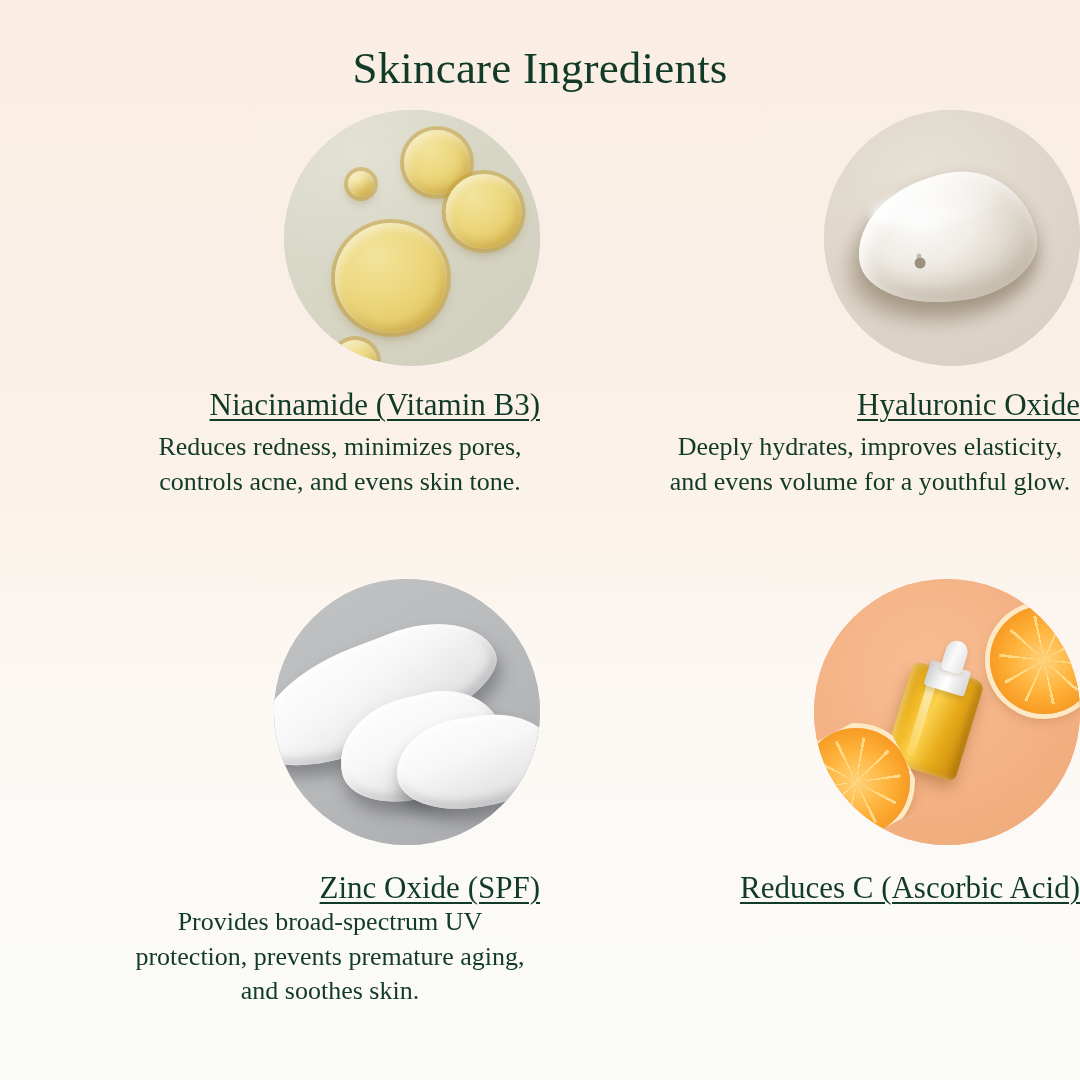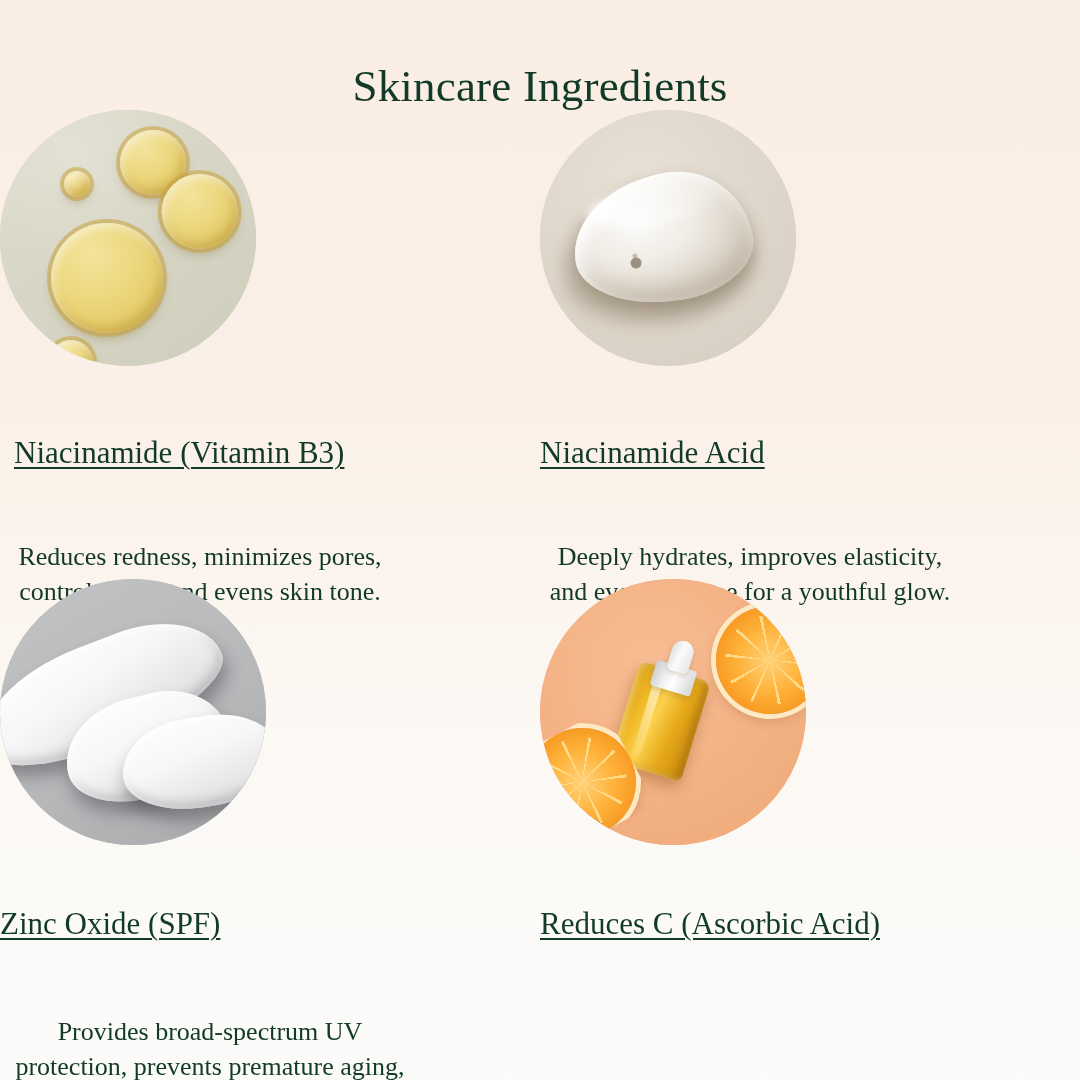--- a/index.html
+++ b/index.html
@@ -24,42 +24,41 @@
     position:relative;
   }
 
   
   .page-title {
     text-align:center;
     font-size:45px;
     font-weight:400;
     letter-spacing:0.2px;
     color:#123a28;
-    padding-top:64px;
+    padding-top:46px;
     line-height:1;
   }
 
   
   .grid {
     position:absolute;
     top:108px;
     left:0;
     width:1080px;
     height:972px;
     display:grid;
     grid-template-columns:540px 540px;
     grid-template-rows:486px 486px;
   }
 
   .card {
     position:relative;
     display:flex;
     flex-direction:column;
-    align-items:flex-start;
-    gap:48px;
+    align-items:flex-end;
   }
 
   
   .photo-wrap {
     position:relative;
     width:256px;
     height:256px;
     margin-top:2px;
     flex:none;
   }
@@ -276,31 +275,31 @@
     font-size:31px;
     font-weight:400;
     line-height:1.1;
     color:#123a28;
     text-decoration:underline;
     text-underline-offset:4px;
     text-decoration-thickness:2px;
     white-space:nowrap;
     margin-top:22px;
   }
-  .card.row2 .heading { margin-top:14px; }
+  .card.row2 .heading { margin-top:26px; }
 
   .desc {
     font-size:26px;
     line-height:1.33;
     text-align:center;
     color:#123a28;
-    margin-top:22px;
+    margin-top:8px;
     max-width:420px;
   }
-  .card.row2 .desc { margin-top:26px; }
+  .card.row2 .desc { margin-top:0; }
 
   
   .card-1 .heading { margin-left:14px; }
   .card-1 .desc    { max-width:400px; }
   .card-3 .desc    { max-width:420px; }
   .card-4 .desc    { max-width:400px; }
 </style>
 </head>
 <body>
 
@@ -326,21 +325,21 @@
   <div class="card card-2">
     <div class="photo-wrap">
       <div class="glow"></div>
       <div class="photo ph-gel">
         <div class="gel-shadow"></div>
         <div class="gel">
           <div class="gel-bubble"></div>
         </div>
       </div>
     </div>
-    <div class="heading">Niacinamide Acid</div>
+    <div class="heading">Hyaluronic Oxide</div>
     <div class="desc">Deeply hydrates, improves elasticity, and evens volume for a youthful glow.</div>
   </div>
 
   <div class="card card-3 row2">
     <div class="photo-wrap">
       <div class="glow"></div>
       <div class="photo ph-cream">
         <div class="swatch s1"></div>
         <div class="swatch s2"></div>
         <div class="swatch s3"></div>

